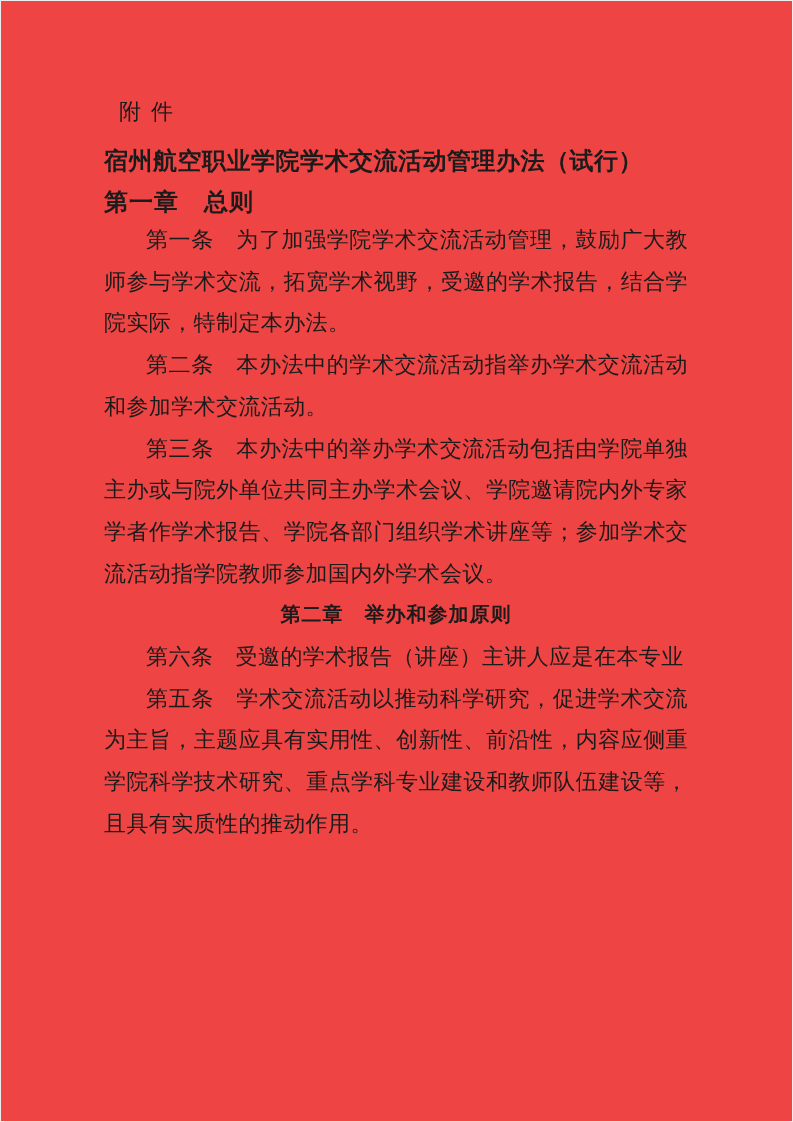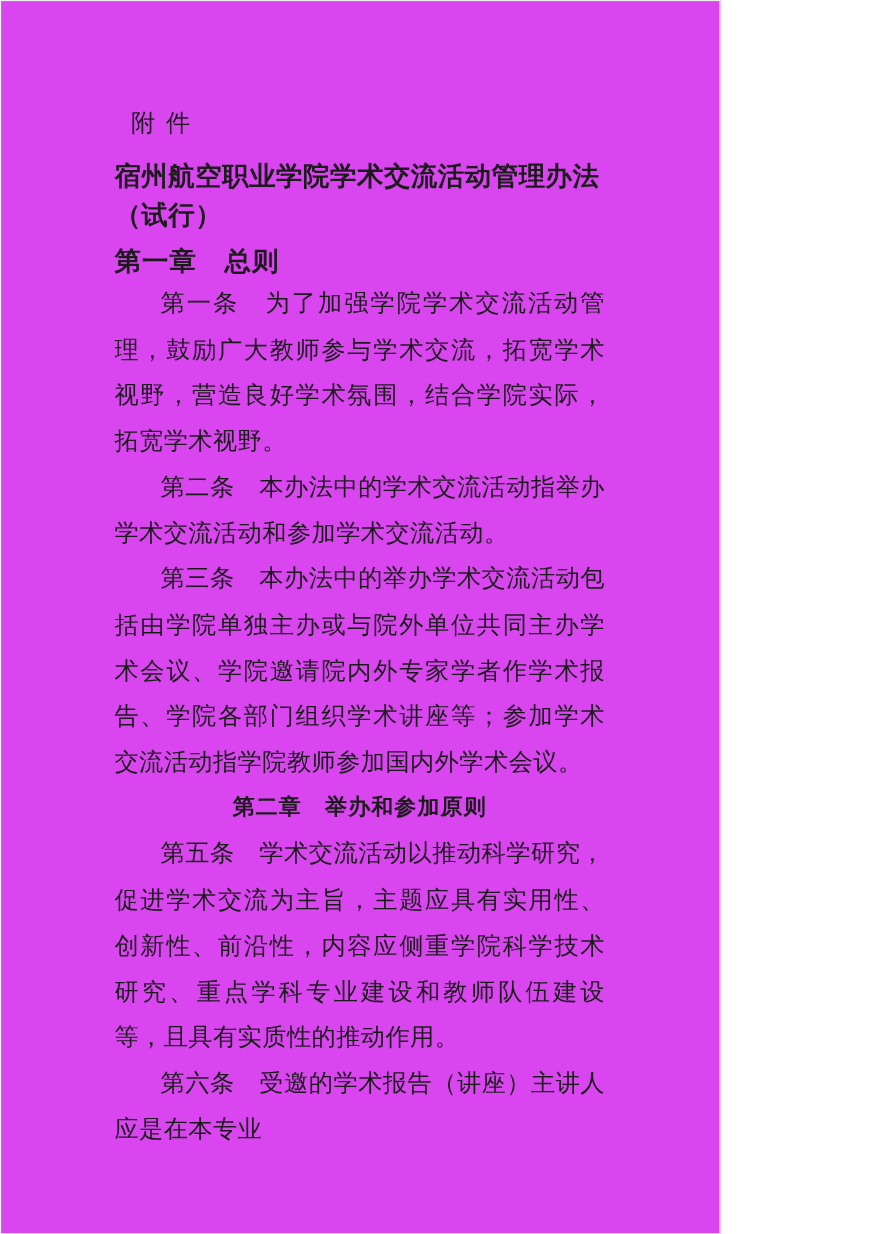--- a/index.html
+++ b/index.html
@@ -2,24 +2,24 @@
 <html><head>
 <meta charset="utf-8">
 <style>
   html, body {
     margin: 0;
     padding: 0;
     background: #ffffff;
   }
   .page {
     position: relative;
-    width: 655px;
+    width: 793px;
     height: 1122px;
     box-sizing: border-box;
-    background: #d946ef;
+    background: #ef4444;
     border: 1px solid #ededed;
     padding: 96px 104px 0 103px;
     font-family: Liberation Serif, serif;
     color: #1b1b1b;
     overflow: hidden;
   }
   .attachment {
     font-size: 22px;
     line-height: 30px;
     letter-spacing: 10px;
@@ -69,28 +69,28 @@
 <div class="page">
 
   <div class="attachment">附件</div>
 
   <h1 class="doc-title">宿州航空职业学院学术交流活动管理办法（试行）</h1>
 
   <h2 class="chapter-heading">第一章　总则</h2>
 
   <div class="doc-body">
 
-    <p>第一条　为了加强学院学术交流活动管理，鼓励广大教师参与学术交流，拓宽学术视野，营造良好学术氛围，结合学院实际，拓宽学术视野。</p>
+    <p>第一条　为了加强学院学术交流活动管理，鼓励广大教师参与学术交流，拓宽学术视野，受邀的学术报告，结合学院实际，特制定本办法。</p>
 
     <p>第二条　本办法中的学术交流活动指举办学术交流活动和参加学术交流活动。</p>
 
     <p>第三条　本办法中的举办学术交流活动包括由学院单独主办或与院外单位共同主办学术会议、学院邀请院内外专家学者作学术报告、学院各部门组织学术讲座等；参加学术交流活动指学院教师参加国内外学术会议。</p>
 
     <h2 class="chapter-heading-inflow">第二章　举办和参加原则</h2>
 
 
+    <p>第六条　受邀的学术报告（讲座）主讲人应是在本专业</p>
+
     <p>第五条　学术交流活动以推动科学研究，促进学术交流为主旨，主题应具有实用性、创新性、前沿性，内容应侧重学院科学技术研究、重点学科专业建设和教师队伍建设等，且具有实质性的推动作用。</p>
-
-    <p>第六条　受邀的学术报告（讲座）主讲人应是在本专业</p>
 
   </div>
 
 </div>
 
 </body></html>

